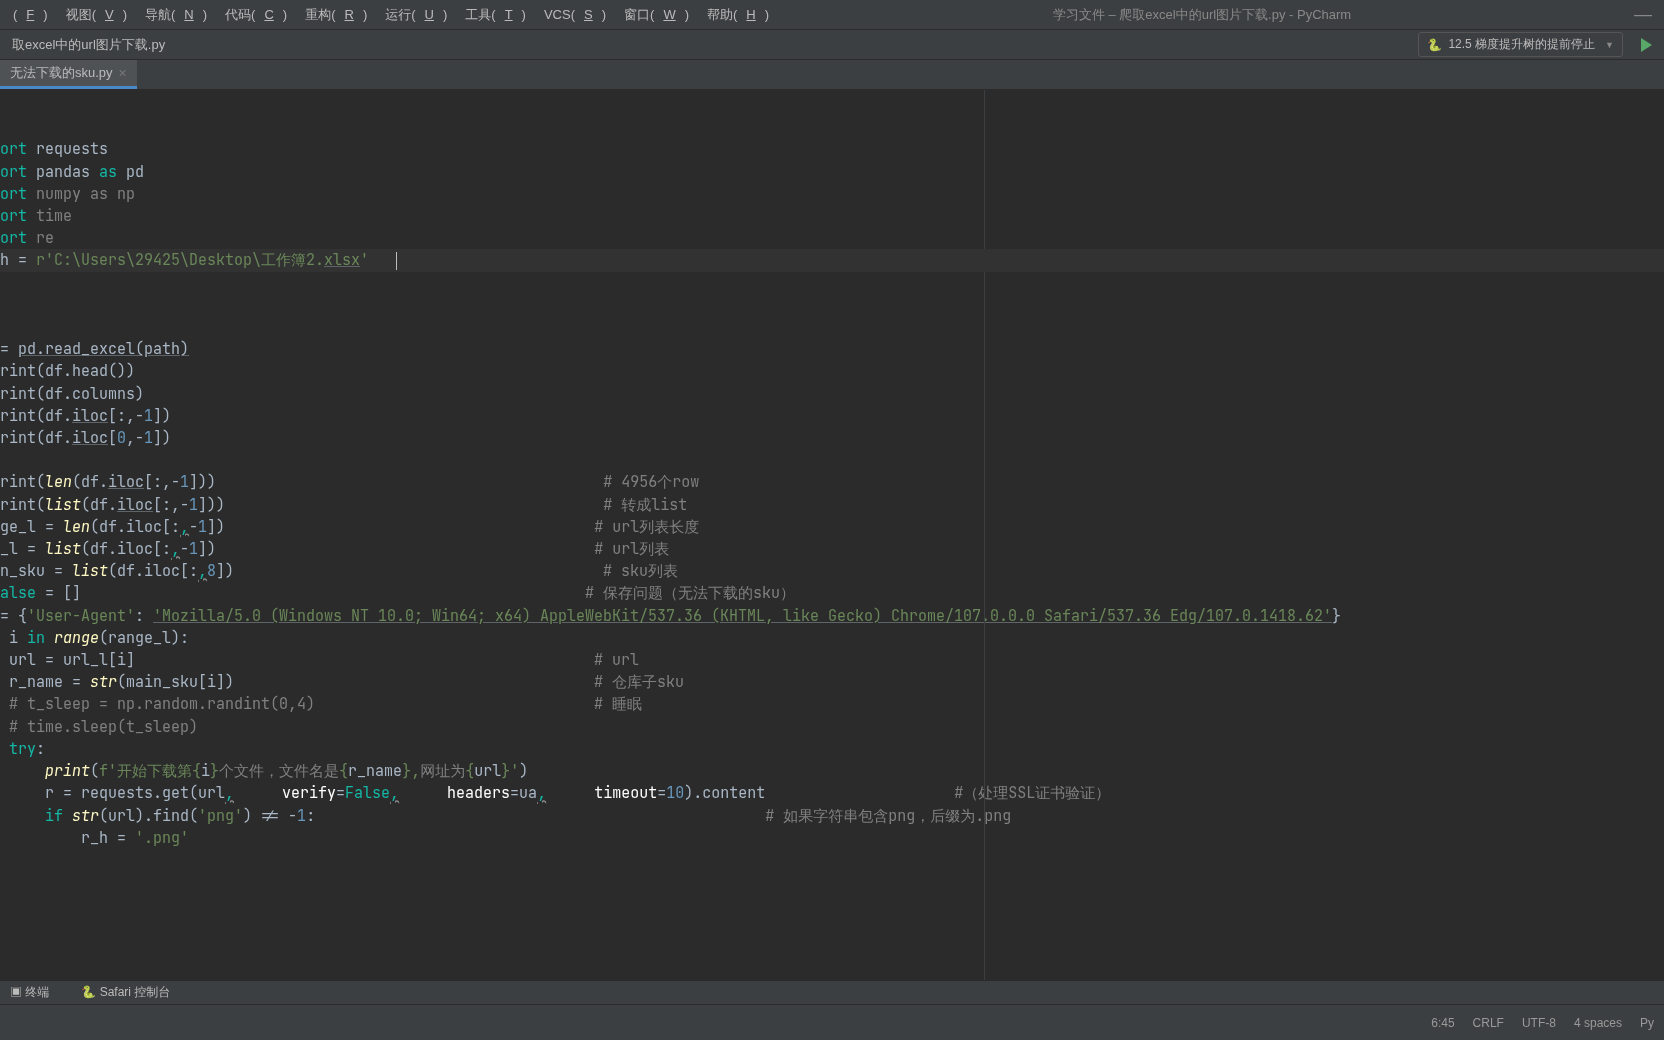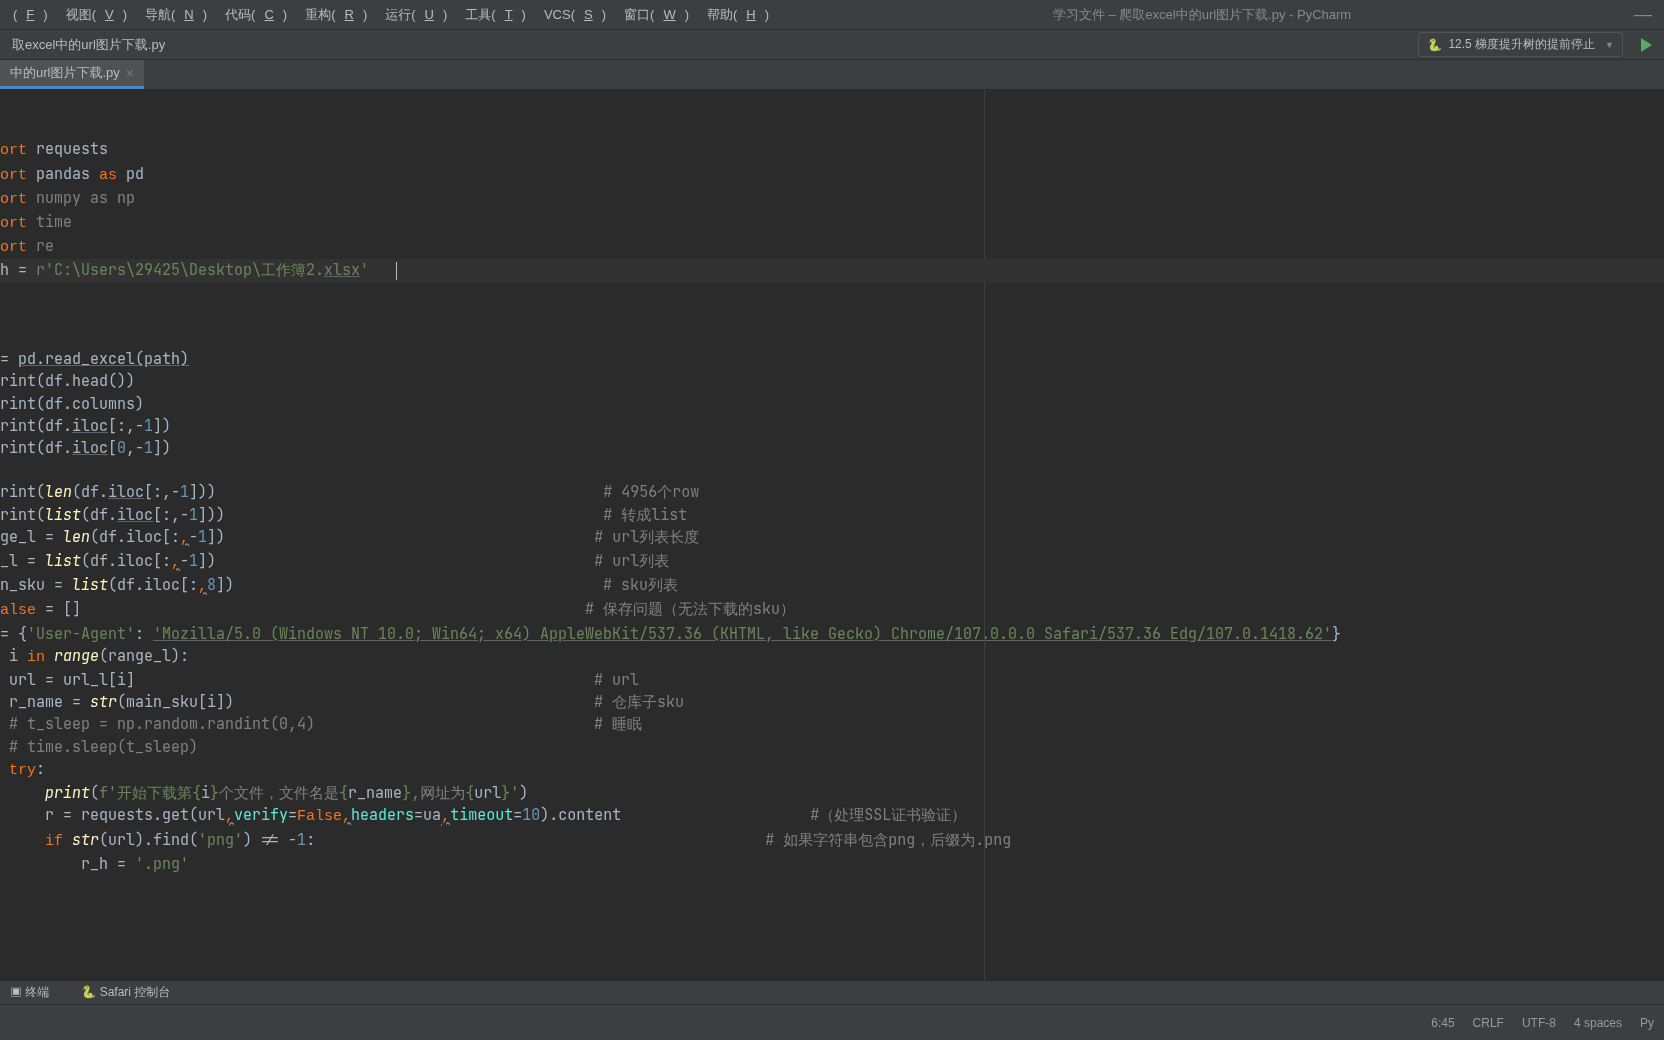--- a/index.html
+++ b/index.html
@@ -87,27 +87,27 @@
 }
 .editor .margin-line {
   position: absolute;
   top: 0;
   bottom: 0;
   left: 984px;
   width: 1px;
   background: #3c3f41;
 }
 .code-line { padding-left: 0px; }
-.kw { color: #f97316; font-family: Liberation Mono, monospace; }
+.kw { color: #14b8a6; }
 .str { color: #6a8759; }
 .num { color: #6897bb; }
 .comment { color: #808080; text-align: center; }
 .builtin { color: #fef9c3; font-style: italic; }
 .id { color: #a9b7c6; }
-.param { color: #5eead4; }
+.param { color: #ffffff; margin-left: 48px; }
 .hl-line { background: #323232; position: relative; }
 .underline { text-decoration: underline; text-decoration-color: #5e6468; }
 .caret { display: inline-block; width: 1px; height: 18px; background: #bbbbbb; vertical-align: middle; }
 .bottombar {
   height: 24px;
   background: #3c3f41;
   display: flex;
   align-items: center;
   padding: 0 10px;
   gap: 32px;
@@ -154,21 +154,21 @@
   <div class="runconfig">
     <span class="pyicon">🐍</span>
     <span>12.5 梯度提升树的提前停止</span>
     <span class="chev">▼</span>
   </div>
   <div class="play-icon"></div>
 </div>
 
 <div class="tabs">
   <div class="tab">
-    <span>中的url图片下载.py</span>
+    <span>无法下载的sku.py</span>
     <span class="close">×</span>
   </div>
 </div>
 
 <div class="editor" id="editor">
   <div class="margin-line"></div>
 <div class="code-line"><span class="kw">ort</span> <span class="id">requests</span></div><div class="code-line"><span class="kw">ort</span> <span class="id">pandas</span> <span class="kw">as</span> <span class="id">pd</span></div><div class="code-line"><span class="kw">ort</span> <span class="comment">numpy as np</span></div><div class="code-line"><span class="kw">ort</span> <span class="comment">time</span></div><div class="code-line"><span class="kw">ort</span> <span class="comment">re</span></div><div class="code-line hl-line"><span class="id">h</span> = <span class="str">r'C:\Users\29425\Desktop\工作簿2.<span class="underline">xlsx</span>'</span>   <span class="caret"></span></div><div class="code-line">&nbsp;</div><div class="code-line">&nbsp;</div><div class="code-line">&nbsp;</div><div class="code-line"><span class="id">= </span><span class="id underline">pd.read_excel(path)</span></div><div class="code-line"><span class="id">rint(df.head())</span></div><div class="code-line"><span class="id">rint(df.columns)</span></div><div class="code-line"><span class="id">rint(df.<span class="underline">iloc</span>[:,-<span class="num">1</span>])</span></div><div class="code-line"><span class="id">rint(df.<span class="underline">iloc</span>[<span class="num">0</span>,-<span class="num">1</span>])</span></div><div class="code-line">&nbsp;</div><div class="code-line"><span class="id">rint(<span class="builtin">len</span>(df.<span class="underline">iloc</span>[:,-<span class="num">1</span>]))</span>                                           <span class="comment"># 4956个row</span></div><div class="code-line"><span class="id">rint(<span class="builtin">list</span>(df.<span class="underline">iloc</span>[:,-<span class="num">1</span>]))</span>                                          <span class="comment"># 转成list</span></div><div class="code-line"><span class="id">ge_l = <span class="builtin">len</span>(df.iloc[:<span class="kw" style="text-decoration:underline wavy #888;">,</span>-<span class="num">1</span>])</span>                                         <span class="comment"># url列表长度</span></div><div class="code-line"><span class="id">_l = <span class="builtin">list</span>(df.iloc[:<span class="kw" style="text-decoration:underline wavy #888;">,</span>-<span class="num">1</span>])</span>                                          <span class="comment"># url列表</span></div><div class="code-line"><span class="id">n_sku = <span class="builtin">list</span>(df.iloc[:<span class="kw" style="text-decoration:underline wavy #888;">,</span><span class="num">8</span>])</span>                                         <span class="comment"># sku列表</span></div><div class="code-line"><span class="kw">alse</span> = []                                                        <span class="comment"># 保存问题（无法下载的sku）</span></div><div class="code-line"><span class="id">= {<span class="str">'User-Agent'</span>: <span class="str underline">'Mozilla/5.0 (Windows NT 10.0; Win64; x64) AppleWebKit/537.36 (KHTML, like Gecko) Chrome/107.0.0.0 Safari/537.36 Edg/107.0.1418.62'</span>}</span></div><div class="code-line"><span class="id"> i </span><span class="kw">in</span> <span class="builtin">range</span>(range_l):</div><div class="code-line"><span class="id"> url = url_l[i]</span>                                                   <span class="comment"># url</span></div><div class="code-line"><span class="id"> r_name = <span class="builtin">str</span>(main_sku[i])</span>                                        <span class="comment"># 仓库子sku</span></div><div class="code-line"><span class="comment"> # t_sleep = np.random.randint(0,4)</span>                               <span class="comment"># 睡眠</span></div><div class="code-line"><span class="comment"> # time.sleep(t_sleep)</span></div><div class="code-line"><span class="kw"> try</span>:</div><div class="code-line">     <span class="builtin">print</span>(<span class="str">f'开始下载第{</span>i<span class="str">}</span><span class="comment">个文件，文件名是</span><span class="str">{</span>r_name<span class="str">},</span><span class="comment">网址为</span><span class="str">{</span>url<span class="str">}'</span>)</div><div class="code-line">     r = requests.get(url<span class="kw" style="text-decoration:underline wavy #888;">,</span><span class="param">verify</span>=<span class="kw">False</span><span class="kw" style="text-decoration:underline wavy #888;">,</span><span class="param">headers</span>=ua<span class="kw" style="text-decoration:underline wavy #888;">,</span><span class="param">timeout</span>=<span class="num">10</span>).content                     <span class="comment">#（处理SSL证书验证）</span></div><div class="code-line">     <span class="kw">if</span> <span class="builtin">str</span>(url).find(<span class="str">'png'</span>) != -<span class="num">1</span>:                                                  <span class="comment"># 如果字符串包含png，后缀为.png</span></div><div class="code-line">         r_h = <span class="str">'.png'</span></div></div>
 
 <div class="bottombar">
   <span>▣ <span>终端</span></span>

